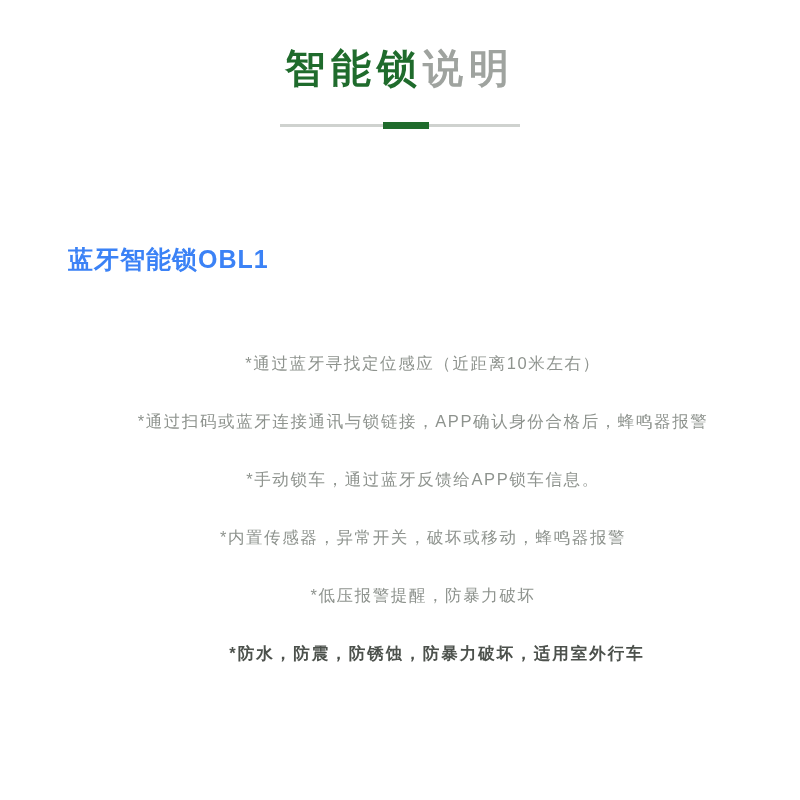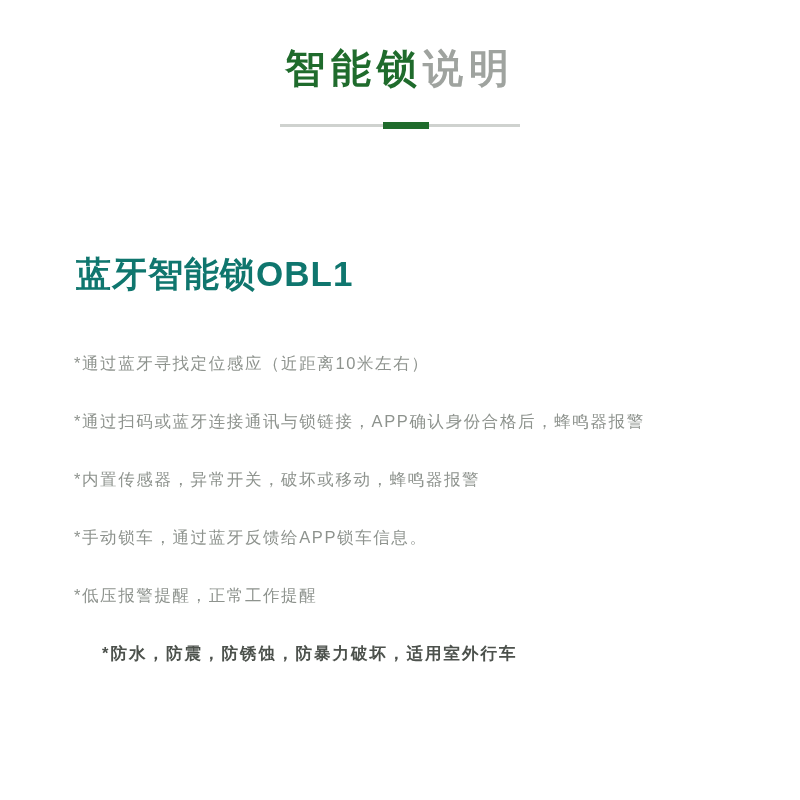--- a/index.html
+++ b/index.html
@@ -61,40 +61,41 @@
     position: absolute;
     left: 103px;
     top: 0;
     width: 46px;
     height: 7px;
     background: #1f6b2c;
   }
 
   
   .product-heading {
-    margin: 8px;
+    margin: 0;
     position: absolute;
     left: 68px;
     top: 243px;
-    font-size: 35px;
+    font-size: 25px;
     font-weight: bold;
-    color: #0f766e;
+    color: #3b82f6;
     letter-spacing: 1px;
     white-space: nowrap;
   }
 
   
   .features {
     position: absolute;
     left: 74px;
     top: 352px;
     right: 28px;
     margin: 0;
     padding: 0;
     list-style: none;
+    text-align: center;
   }
   .features li {
     color: #8e938e;
     font-size: 16.5px;
     letter-spacing: 1.6px;
     line-height: 1.45;
     margin: 0 0 34px 0;
     white-space: nowrap;
   }
   .features li.emph {
@@ -119,19 +120,19 @@
       <div class="rule"></div>
       <div class="seg"></div>
     </div>
   </div>
 
   <h2 class="product-heading">蓝牙智能锁OBL1</h2>
 
   <ul class="features">
     <li>*通过蓝牙寻找定位感应（近距离10米左右）</li>
     <li>*通过扫码或蓝牙连接通讯与锁链接，APP确认身份合格后，蜂鸣器报警</li>
+    <li>*手动锁车，通过蓝牙反馈给APP锁车信息。</li>
     <li>*内置传感器，异常开关，破坏或移动，蜂鸣器报警</li>
-    <li>*手动锁车，通过蓝牙反馈给APP锁车信息。</li>
-    <li>*低压报警提醒，正常工作提醒</li>
+    <li>*低压报警提醒，防暴力破坏</li>
     <li class="emph">*防水，防震，防锈蚀，防暴力破坏，适用室外行车</li>
   </ul>
 
 </div>
 
 </body></html>

